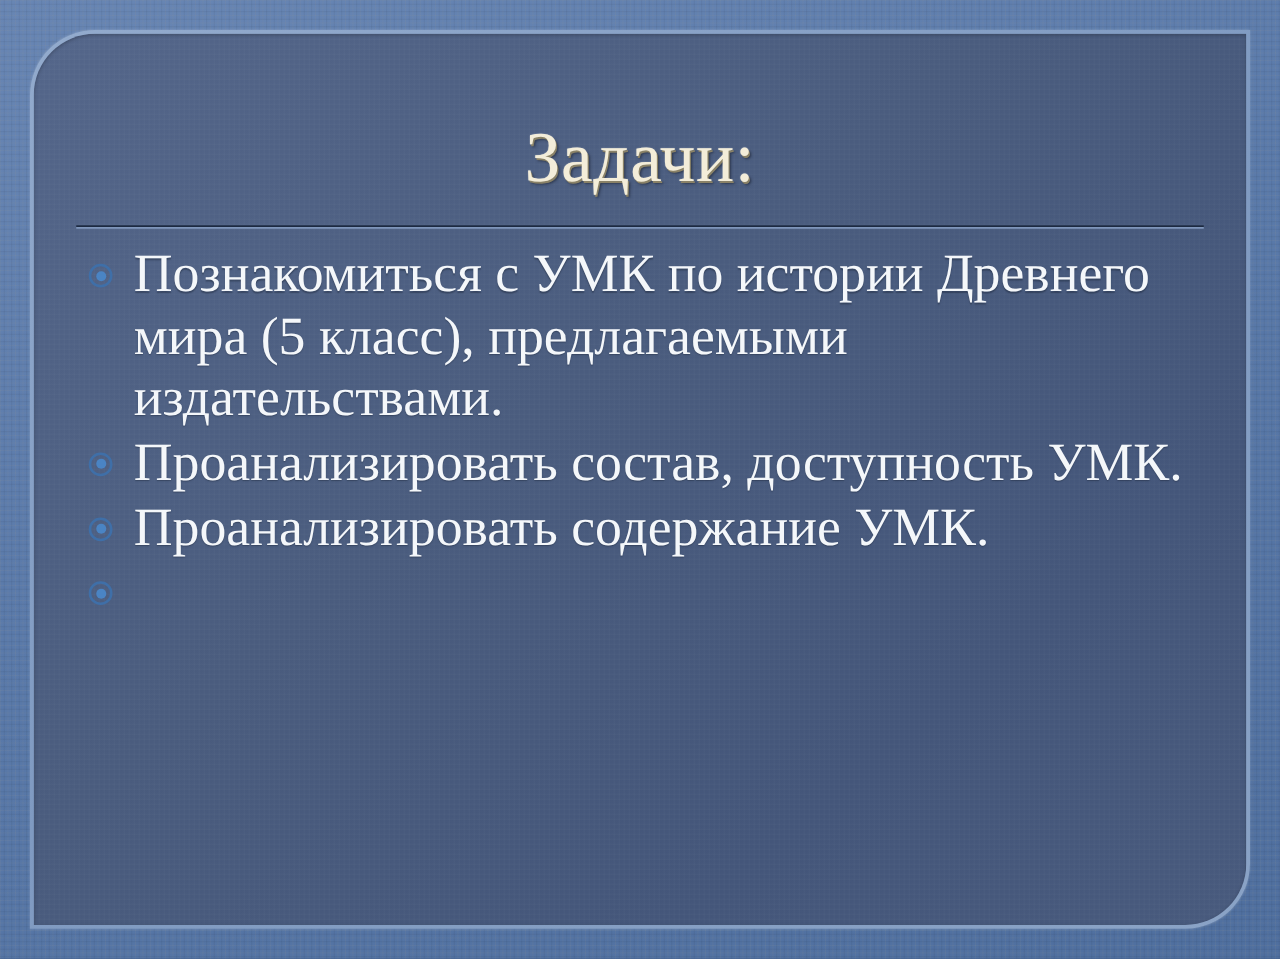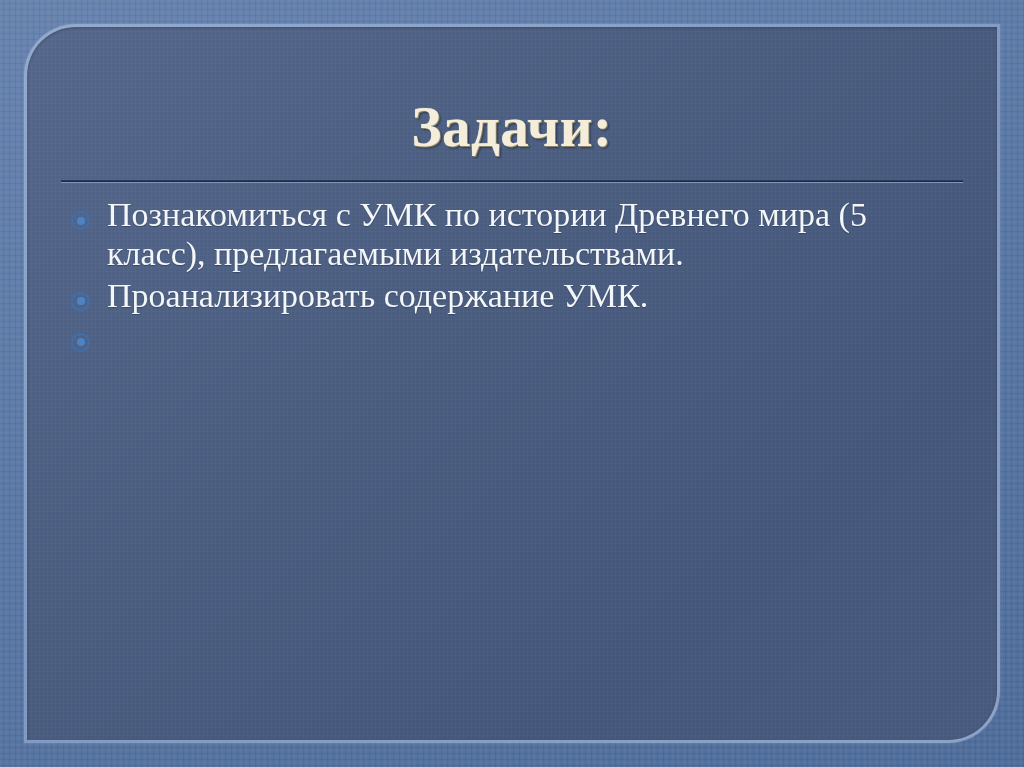--- a/index.html
+++ b/index.html
@@ -63,21 +63,21 @@
     top: 40px;
     right: 34px;
     height: 118px;
   }
 
   .title {
     margin: 0;
     text-align: center;
     font-family: "Liberation Serif", "DejaVu Serif", serif;
     font-size: 57px;
-    font-weight: 700;
+    font-weight: 400;
     line-height: 1.05;
     letter-spacing: 0.5px;
     color: #f3edd9;
     text-shadow:
       1px 1px 0 #8a8267,
       2px 2px 2px rgba(20,25,40,0.55),
       0 0 1px rgba(255,255,255,0.5);
     padding-top: 30px;
     white-space: nowrap;
   }
@@ -109,21 +109,21 @@
     list-style: none;
     margin: 0;
     padding: 0;
   }
 
   li.bullet {
     position: relative;
     padding-left: 48px;
     margin: 0 0 2px 0;
     font-family: "Liberation Serif", "DejaVu Serif", serif;
-    font-size: 34px;
+    font-size: 43px;
     line-height: 1.155;
     color: #f4f7fa;
     text-shadow: 0 1px 1px rgba(15,22,38,0.35);
   }
 
   li.bullet .marker {
     position: absolute;
     left: 12px;
     top: 16px;
     width: 19px;
@@ -163,20 +163,21 @@
     <div class="body-area">
       <ul class="bullets">
 
         <li class="bullet">
           <span class="marker"></span>
           <span class="bullet-text">Познакомиться с  УМК по истории Древнего мира (5 класс), предлагаемыми издательствами.</span>
         </li>
 
         <li class="bullet">
           <span class="marker"></span>
+          <span class="bullet-text">Проанализировать состав, доступность УМК.</span>
         </li>
 
         <li class="bullet">
           <span class="marker"></span>
           <span class="bullet-text">Проанализировать содержание УМК.</span>
         </li>
 
         <li class="bullet">
           <span class="marker"></span>
         </li>

